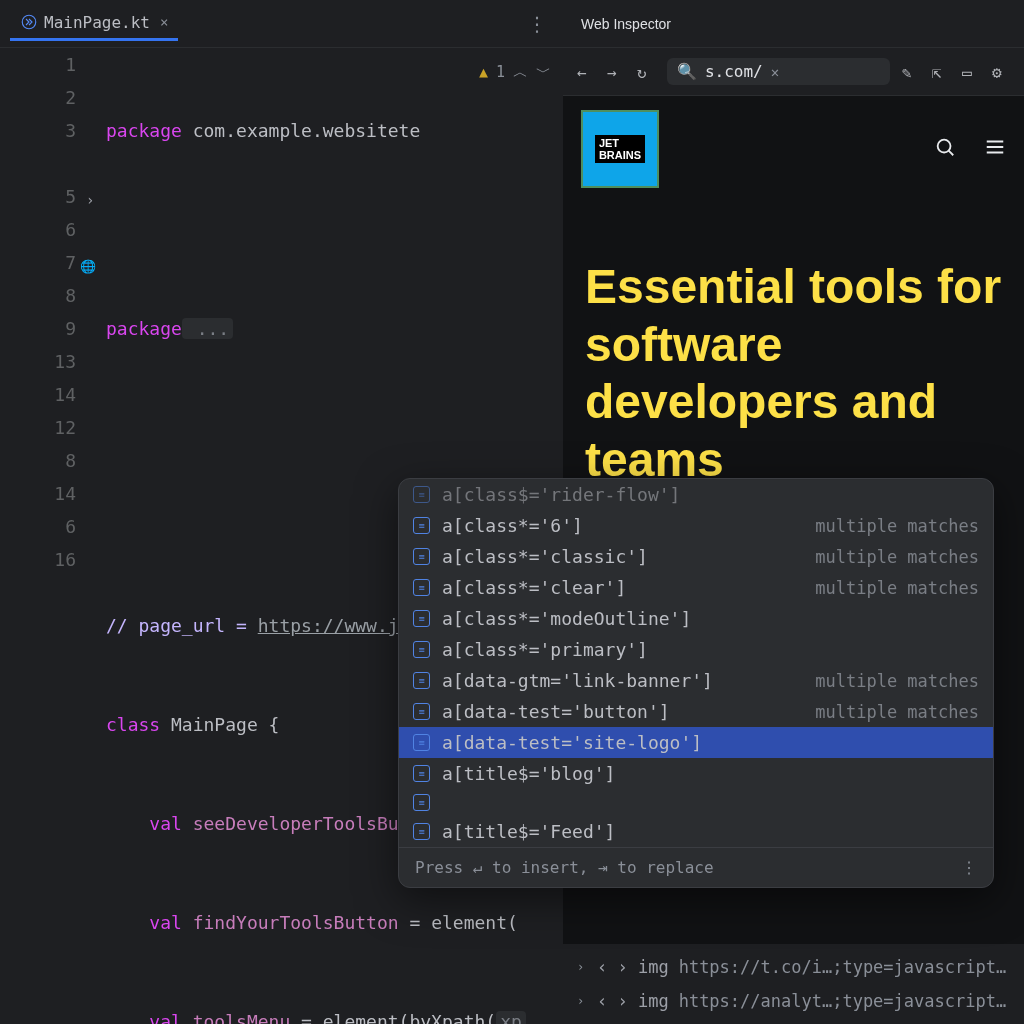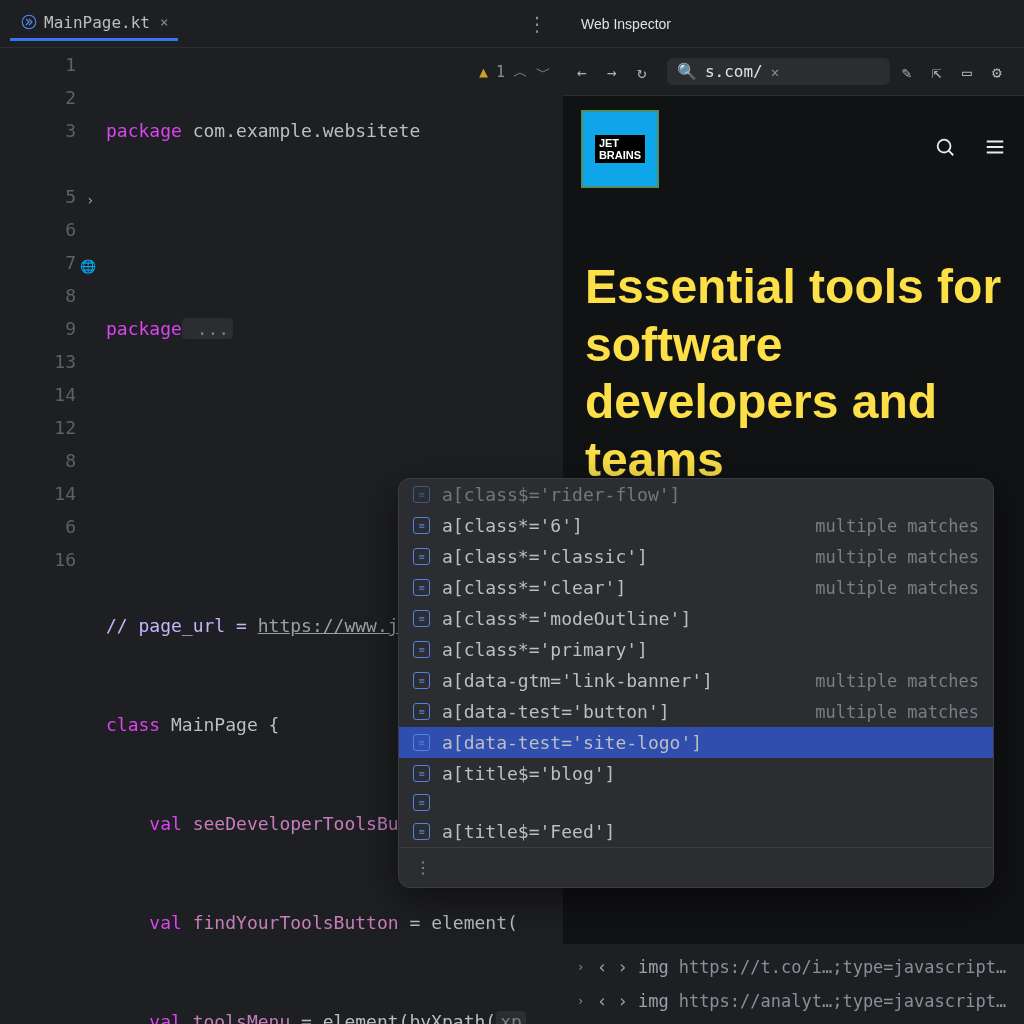--- a/index.html
+++ b/index.html
@@ -233,15 +233,16 @@
       </div>
       <div class="item">
         <span class="badge">≡</span>
       </div>
       <div class="item">
         <span class="badge">≡</span>
         <span class="sel">a[title$='Feed']</span>
       </div>
     </div>
   <div class="footer">
+    <span>Press ↵ to insert, ⇥ to replace</span>
     <span>⋮</span>
   </div>
 </div>
 
 </body></html>

